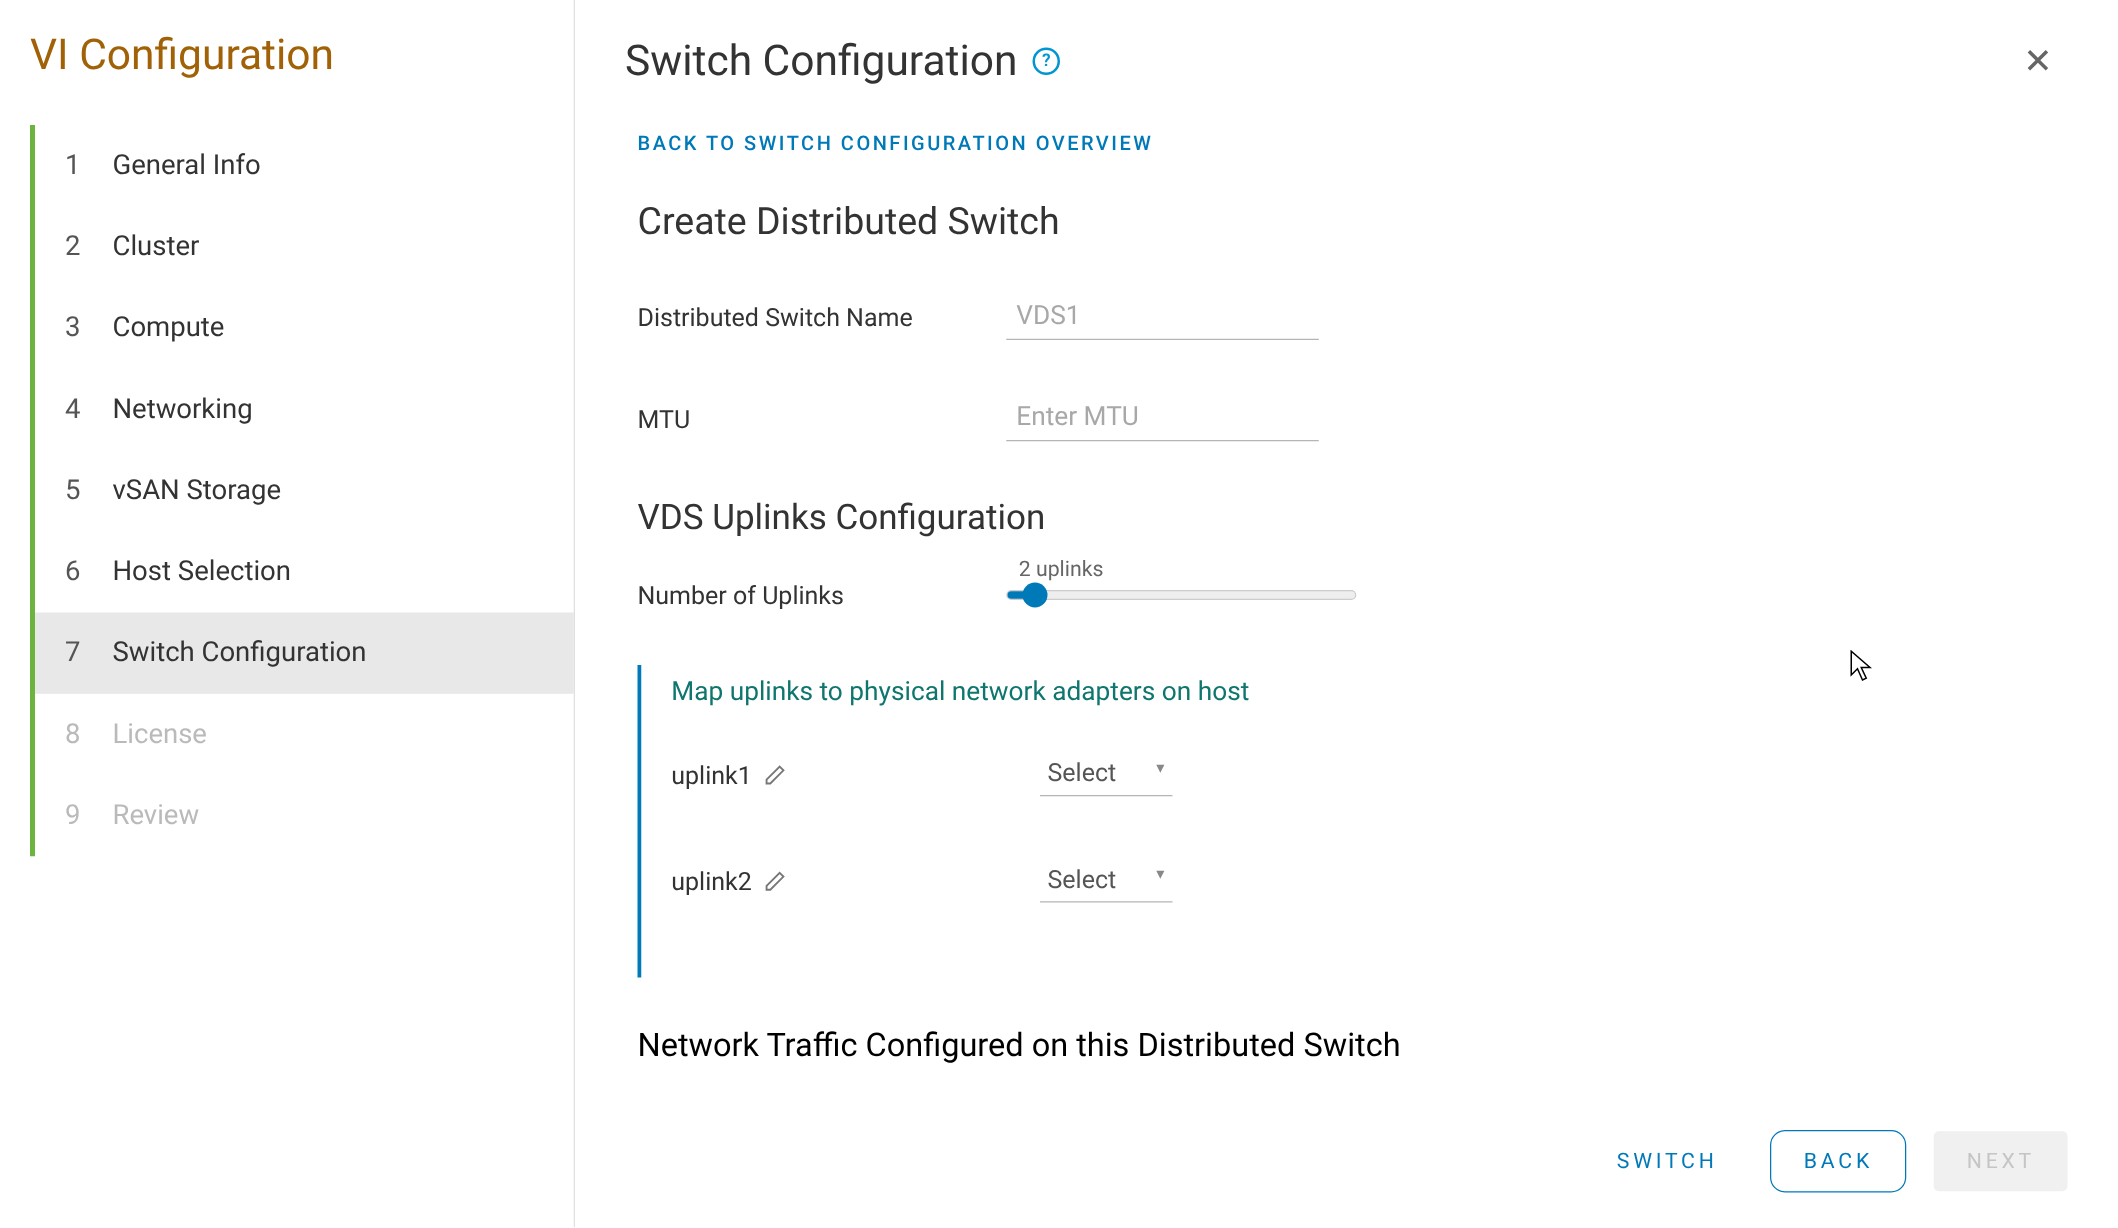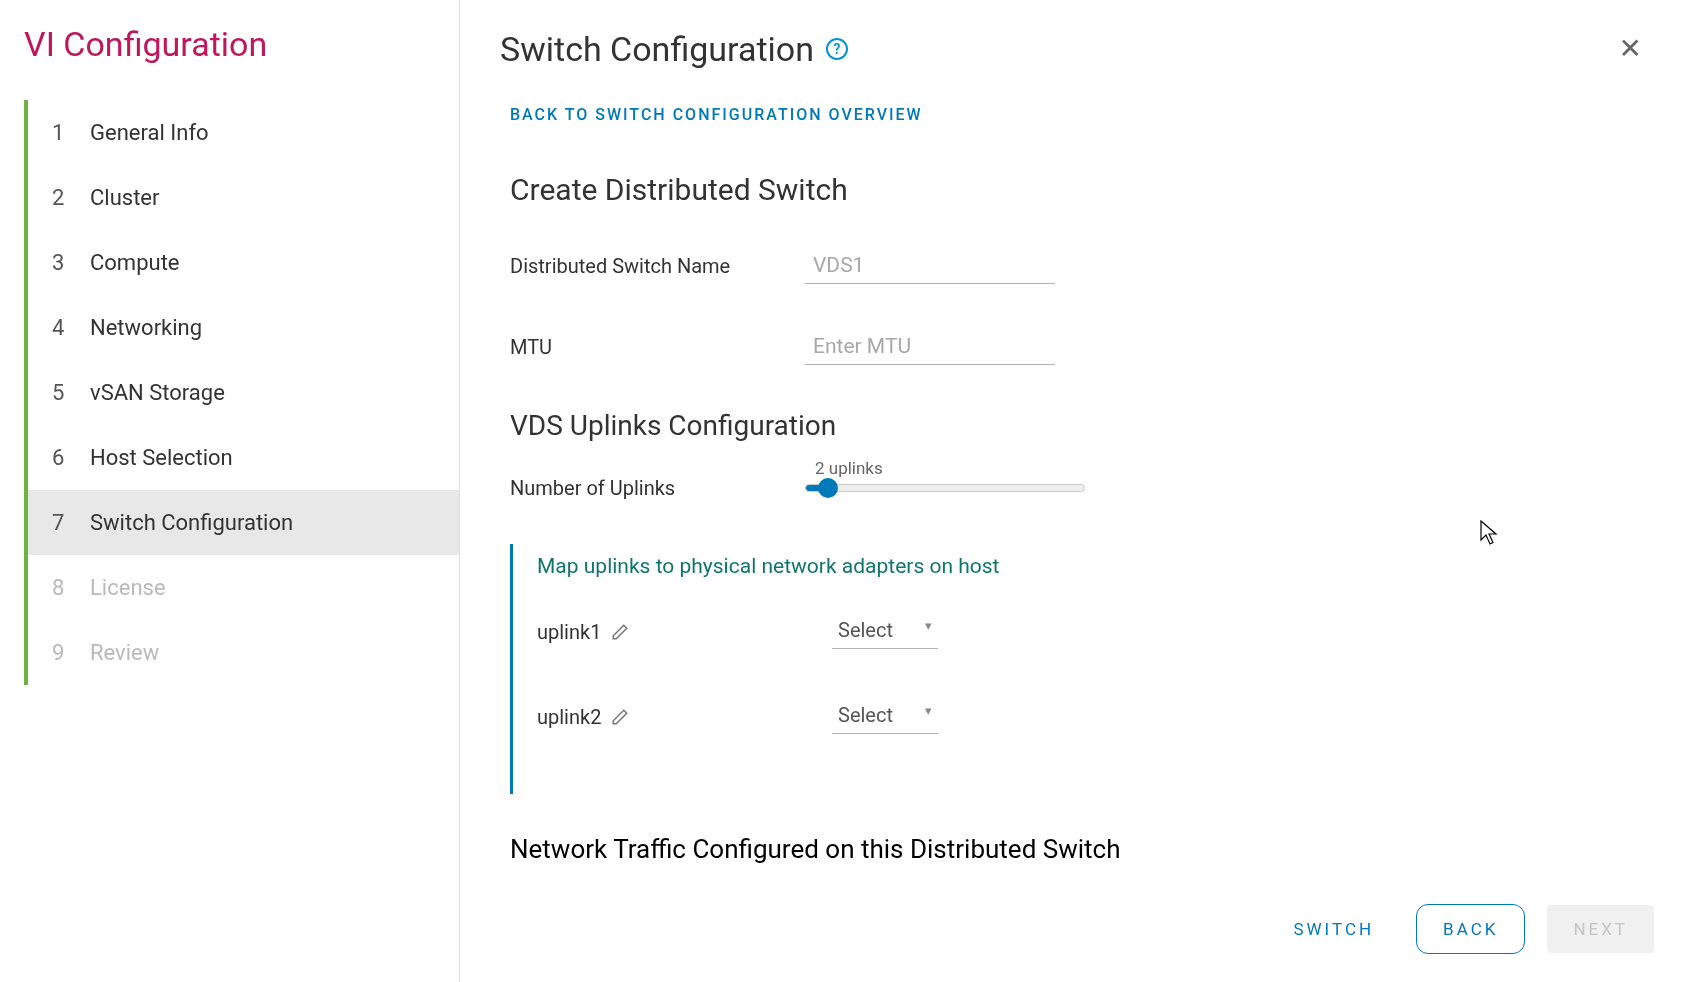--- a/index.html
+++ b/index.html
@@ -23,21 +23,21 @@
     .sidebar {
       width: 460px;
       padding: 24px 0 0 24px;
       border-right: 1px solid #e0e0e0;
       flex-shrink: 0;
     }
     .sidebar-title {
       font-size: 34px;
       font-weight: 400;
       margin-bottom: 36px;
-      color: #be185d;
+      color: #a16207;
     }
     .step-list {
       list-style: none;
       border-left: 4px solid #6db33f;
       padding-left: 0;
     }
     .step-item {
       display: flex;
       align-items: center;
       padding: 20px 20px 20px 24px;
@@ -108,21 +108,21 @@
       overflow-y: auto;
     }
 
     .back-link {
       color: #0079b8;
       letter-spacing: 2px;
       font-size: 16px;
       font-weight: 500;
       cursor: pointer;
       display: inline-block;
-      margin-bottom: 48px;
+      margin-bottom: 36px;
     }
 
     .section-heading {
       font-size: 30px;
       font-weight: 400;
       color: #333;
       margin-bottom: 40px;
     }
     .sub-heading {
       font-size: 28px;

